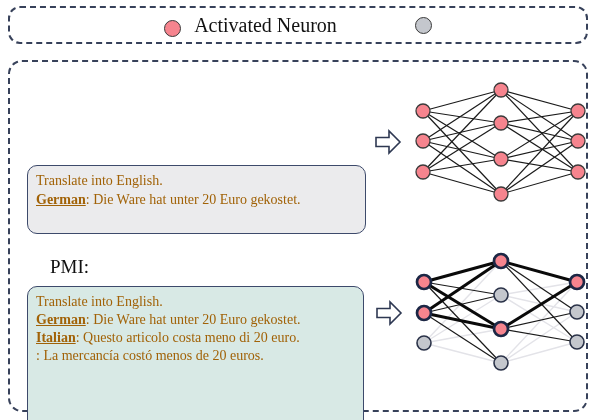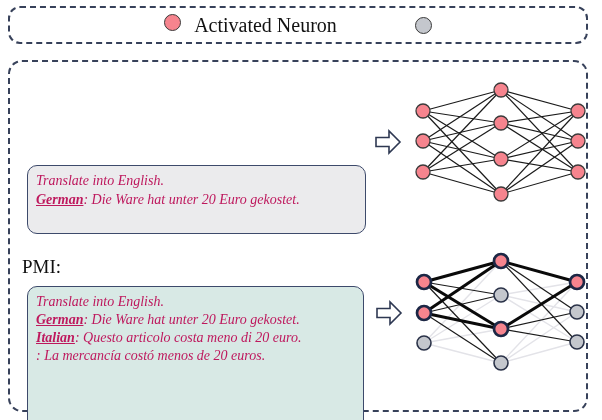--- a/index.html
+++ b/index.html
@@ -6,35 +6,35 @@
   body{
     width:602px;height:420px;position:relative;background:#ffffff;
     font-family:"Liberation Serif", serif;color:#121212;overflow:hidden;
   }
   .legend-box{
     position:absolute;left:8px;top:6px;width:580px;height:38px;
     border:2px dashed #37415A;border-radius:12px;box-sizing:border-box;
     display:flex;align-items:center;justify-content:center;gap:78px;
     background:#ffffff;
   }
-  .legend-item{display:flex;align-items:flex-start;gap:13px;font-size:20px;}
+  .legend-item{display:flex;align-items:flex-end;gap:13px;font-size:20px;}
   .dot{width:17px;height:17px;border-radius:50%;box-sizing:border-box;display:inline-block;}
   .dot.activated{background:#F6848E;border:1.6px solid #3A3A3A;}
   .dot.inhibited{background:#C4C7CD;border:1.6px solid #3A3A3A;}
   .main-box{
     position:absolute;left:8px;top:60px;width:580px;height:352px;
     border:2px dashed #37415A;border-radius:14px;box-sizing:border-box;
     background:#ffffff;
   }
   .heading{position:absolute;font-size:19px;color:#101010;white-space:nowrap;}
   #heading-conventional{left:24px;top:72px;}
-  #heading-pmi{left:12px;top:194px;}
+  #heading-pmi{left:40px;top:194px;}
   .prompt{
     position:absolute;box-sizing:border-box;border:1.5px solid #3D4A6B;
-    border-radius:10px;font-size:14px;color:#be185d;font-style:italic;
+    border-radius:10px;font-size:14px;color:#a16207;
   }
   .prompt.gray{left:17px;top:103px;width:339px;height:69px;background:#EBEBED;padding:5px 8px;line-height:19px;}
   .prompt.teal{left:17px;top:224px;width:337px;height:176px;background:#D8E9E5;padding:6px 8px;line-height:18px;}
   .pline{white-space:nowrap;}
   .plabel{font-weight:bold;text-decoration:underline;}
   svg.overlay{position:absolute;left:0;top:0;pointer-events:none;}
   .edge-weak{stroke:#E3E3E8;stroke-width:1.4;}
   .edge-normal{stroke:#1A1A1A;stroke-width:1.2;}
   .edge-strong{stroke:#0A0A0A;stroke-width:3;}
   .node-act-thin{fill:#F6848E;stroke:#3A3A3A;stroke-width:1.3;}

